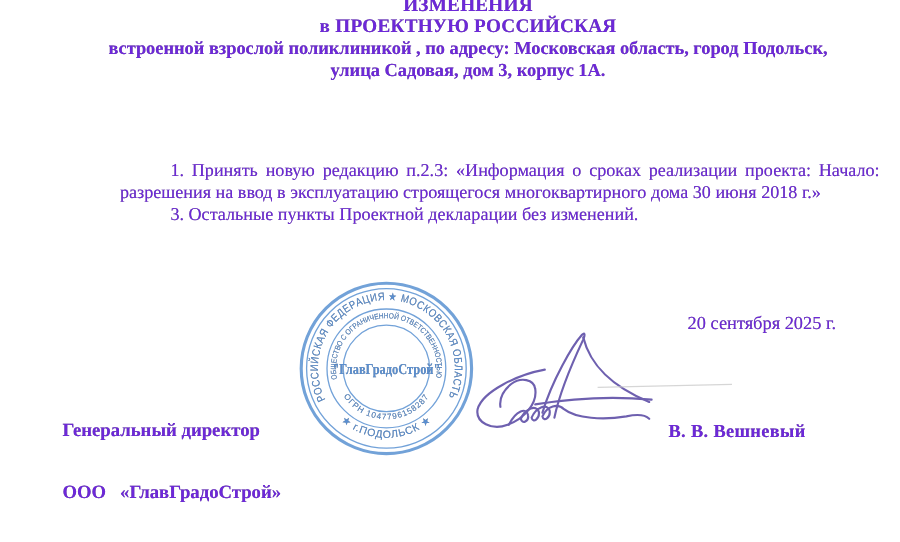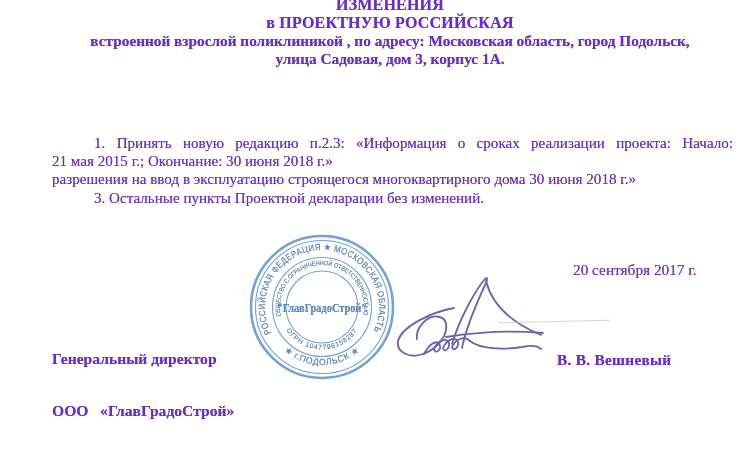--- a/index.html
+++ b/index.html
@@ -28,21 +28,21 @@
 
   
   .body-text {
     position: absolute;
     top: 134px;
     left: 52px;
     width: 681px;
     font-size: 15.1px;
     line-height: 18.2px;
   }
-  .pline { text-align: justify; text-align-last: justify; }
+  .pline { text-align: justify; text-align-last: justify; margin-left: 48px; }
   .pline.first { text-indent: 42px; }
   .pline.last  { text-align-last: left; }
 
   
   .date {
     position: absolute;
     top: 261px;
     left: 573px;
     font-size: 15.3px;
   }
@@ -106,26 +106,25 @@
 
   <div class="heading">
     <div class="h-main">ИЗМЕНЕНИЯ</div>
     <div class="h-main">в ПРОЕКТНУЮ РОССИЙСКАЯ</div>
     <div class="h-sub">встроенной взрослой поликлиникой , по адресу: Московская область, город Подольск,</div>
     <div class="h-sub">улица Садовая, дом 3, корпус 1А.</div>
   </div>
 
   <div class="body-text">
     <div class="pline first">1. Принять новую редакцию п.2.3: «Информация о сроках реализации проекта: Начало:</div>
-    <div class="pline last">21 мая 2015 г.; Окончание: 30 июня 2018 г.»</div>
     <div class="pline last">разрешения на ввод в эксплуатацию строящегося многоквартирного дома 30 июня 2018 г.»</div>
     <div class="pline first last">3. Остальные пункты Проектной декларации без изменений.</div>
   </div>
 
-  <div class="date">20 сентября 2017 г.</div>
+  <div class="date">20 сентября 2025 г.</div>
 
   <div class="signoff">
     <div>Генеральный директор</div>
     <div>ООО   «ГлавГрадоСтрой»</div>
   </div>
 
   <svg class="stamp" viewBox="0 0 150 150" xmlns="http://www.w3.org/2000/svg">
     <defs>
       <path id="arcOuterTop" d="M 25.6,103.5 A 57,57 0 1 1 124.4,103.5" fill="none"></path>
       <path id="arcOuterBot" d="M 26.1,106.1 A 58,58 0 0 0 123.9,106.1" fill="none"></path>

